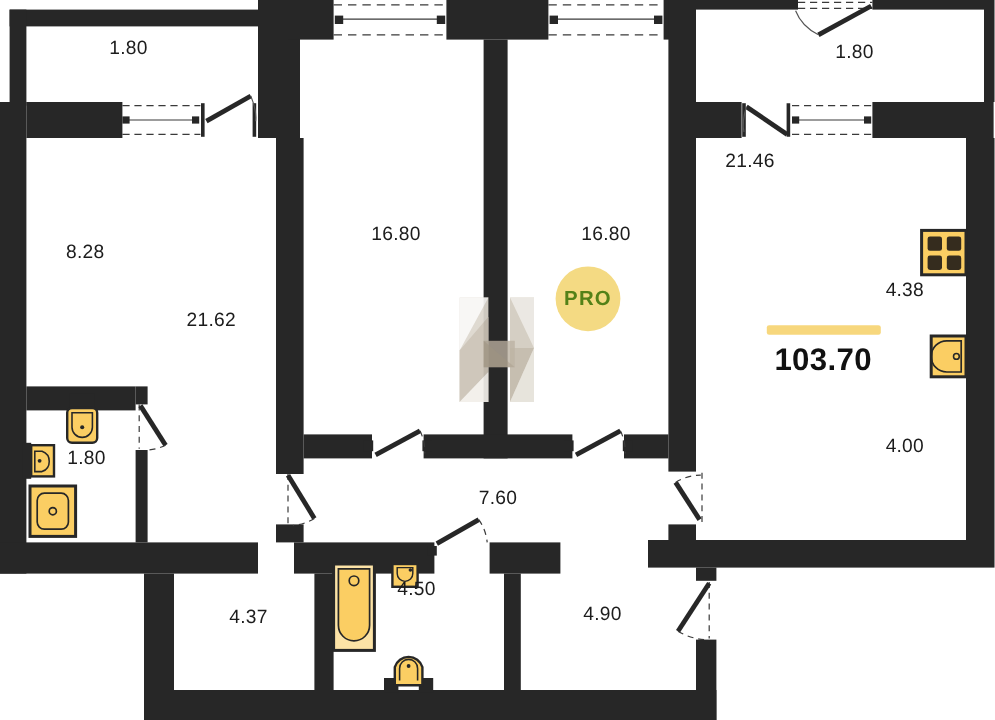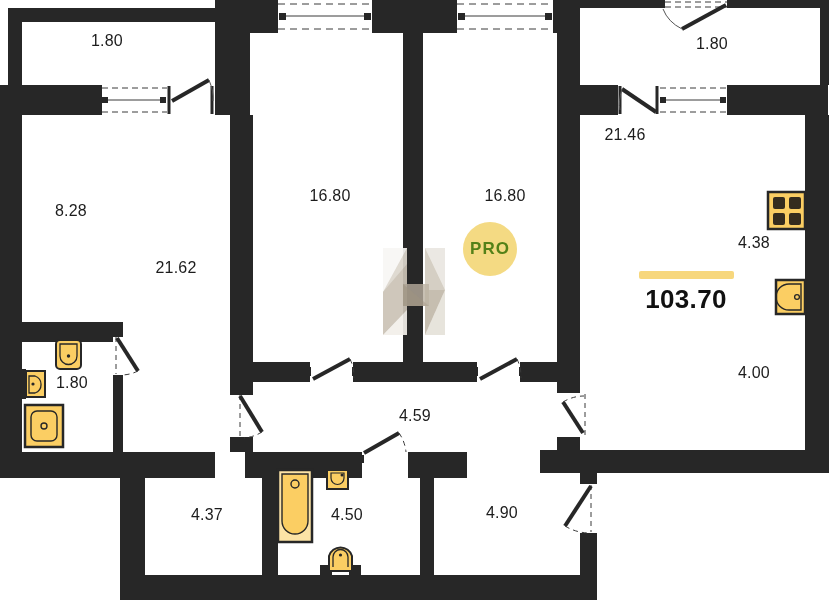--- a/index.html
+++ b/index.html
@@ -254,24 +254,24 @@
 
   <span class="room-label" style="left:107px;top:41px">1.80</span>
   <span class="room-label" style="left:712px;top:44px">1.80</span>
   <span class="room-label" style="left:71px;top:211px">8.28</span>
   <span class="room-label" style="left:176px;top:268px">21.62</span>
   <span class="room-label" style="left:330px;top:196px">16.80</span>
   <span class="room-label" style="left:505px;top:196px">16.80</span>
   <span class="room-label" style="left:625px;top:135px">21.46</span>
   <span class="room-label" style="left:754px;top:243px">4.38</span>
   <span class="room-label" style="left:72px;top:383px">1.80</span>
-  <span class="room-label" style="left:415px;top:416px">4.59</span>
+  <span class="room-label" style="left:415px;top:416px">7.60</span>
   <span class="room-label" style="left:754px;top:373px">4.00</span>
   <span class="room-label" style="left:207px;top:515px">4.37</span>
-  <span class="room-label" style="left:347px;top:515px">4.50</span>
+  <span class="room-label" style="left:347px;top:492px">4.50</span>
   <span class="room-label" style="left:502px;top:513px">4.90</span>
 
   <div class="total-area">
     <div class="bar"></div>
     <div class="value">103.70</div>
   </div>
 
   <div class="pro-badge">PRO</div>
 
 </div>

